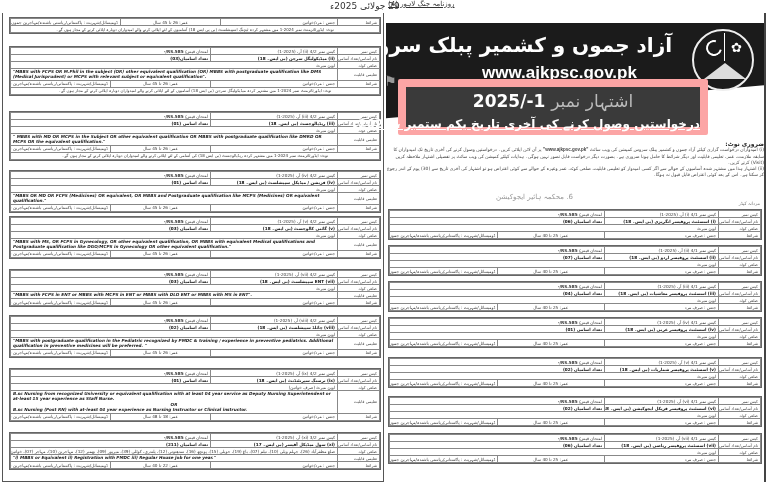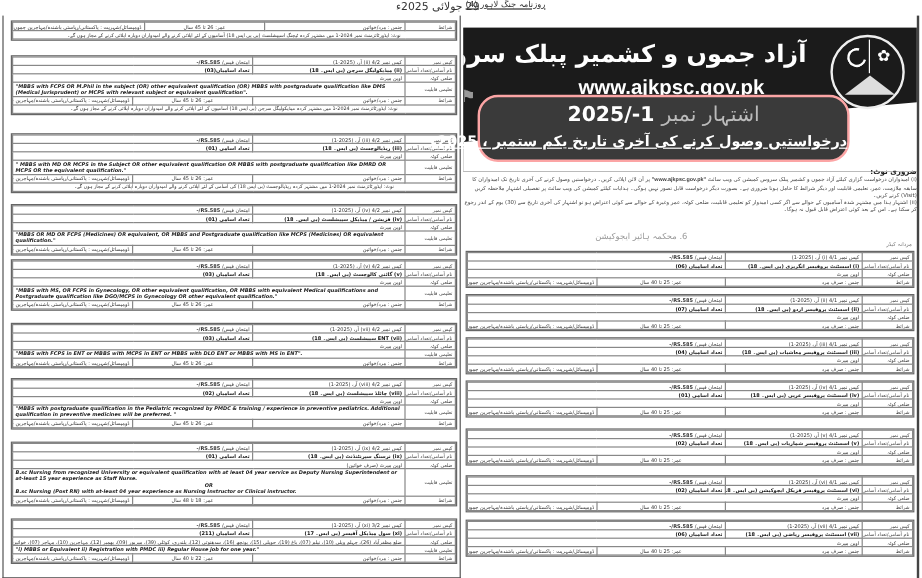--- a/index.html
+++ b/index.html
@@ -28,21 +28,21 @@
   .banner { position: absolute; left: 0; top: 10px; width: 378px; height: 120px; background: #1b1b1b; border-radius: 0 0 0 0; overflow: hidden; }
   .banner::after { content: ""; position: absolute; left: -30px; top: 78px; width: 460px; height: 70px; background: #fff; transform: rotate(-5deg); }
   .banner .title { position: absolute; right: 92px; top: 10px; font-size: 20px; color: #fff; direction: rtl; font-weight: bold; z-index: 2; white-space: nowrap; }
   .banner .url { position: absolute; left: 96px; top: 40px; font-size: 17px; color: #fff; font-weight: bold; font-family: "Liberation Sans", sans-serif; z-index: 2; }
   .logo { position: absolute; right: 10px; top: 16px; width: 62px; height: 62px; border-radius: 50%; border: 2px solid #eee; background: #1b1b1b; z-index: 3; }
   .logo .moon { position: absolute; left: 12px; top: 9px; width: 16px; height: 16px; border-radius: 50%; border: 2px solid #fff; border-right-color: transparent; transform: rotate(-30deg); }
   .logo .leaf { position: absolute; right: 10px; top: 9px; color: #fff; font-size: 13px; }
   .logo .mount { position: absolute; left: 10px; bottom: 10px; width: 0; height: 0; border-left: 21px solid transparent; border-right: 21px solid transparent; border-bottom: 16px solid #ddd; }
   .logo .divv { position: absolute; left: 30px; top: 2px; width: 1px; height: 28px; background: #fff; }
 
-  .adbox { position: absolute; left: 12px; top: 66px; width: 310px; height: 56px; background: #3a3a3a; border: 2px solid #fca5a5; border-radius: 17px; z-index: 4; }
+  .adbox { position: absolute; left: 12px; top: 66px; width: 310px; height: 56px; background: #3a3a3a; border: 8px solid #fca5a5; border-radius: 2px; z-index: 4; }
   .adbox .num { position: absolute; left: 0; width: 100%; top: 4px; text-align: center; color: #fff; font-size: 17px; font-weight: bold; direction: rtl; white-space: nowrap; }
   .adbox .num .ur { color: #bbb; font-weight: normal; }
   .adbox .deadline { position: absolute; left: 0; width: 100%; top: 30px; text-align: right; color: #fff; font-size: 12px; font-weight: bold; direction: rtl; white-space: nowrap; text-decoration: underline; }
   .flag { position: absolute; left: -2px; top: 60px; width: 14px; height: 30px; color: #999; font-size: 14px; z-index: 3; }
 
   .notice { position: absolute; left: 0; top: 128px; width: 378px; height: 62px; font-size: 4.5px; line-height: 6.3px; direction: rtl; text-align: right; color: #444; }
   .notice .hd { font-size: 6px; font-weight: bold; color: #222; }
   .notice .url { font-weight: bold; font-family: "Liberation Sans", sans-serif; direction: ltr; unicode-bidi: embed; }
   .section-title { position: absolute; left: 110px; top: 180px; font-size: 7px; color: #999; direction: rtl; }
   .section-sub { position: absolute; right: 4px; top: 188px; font-size: 4.5px; color: #777; direction: rtl; }

